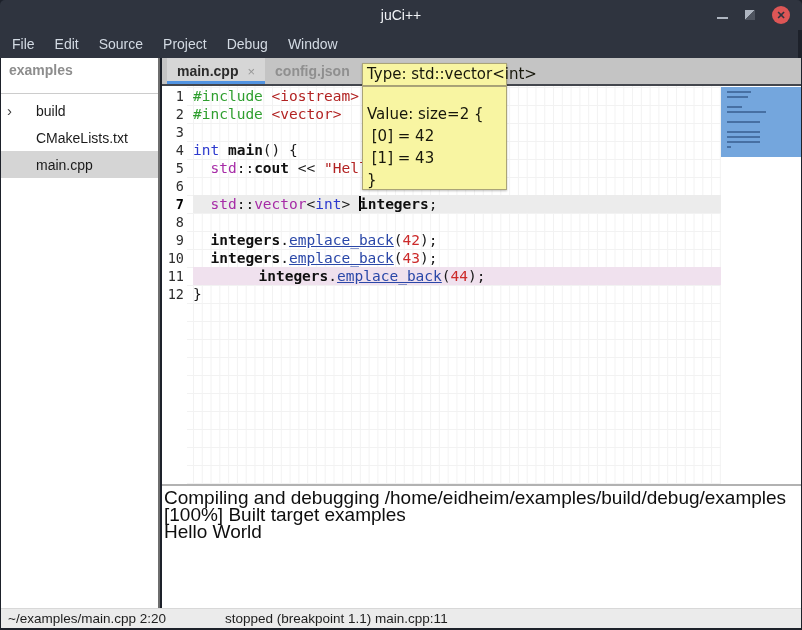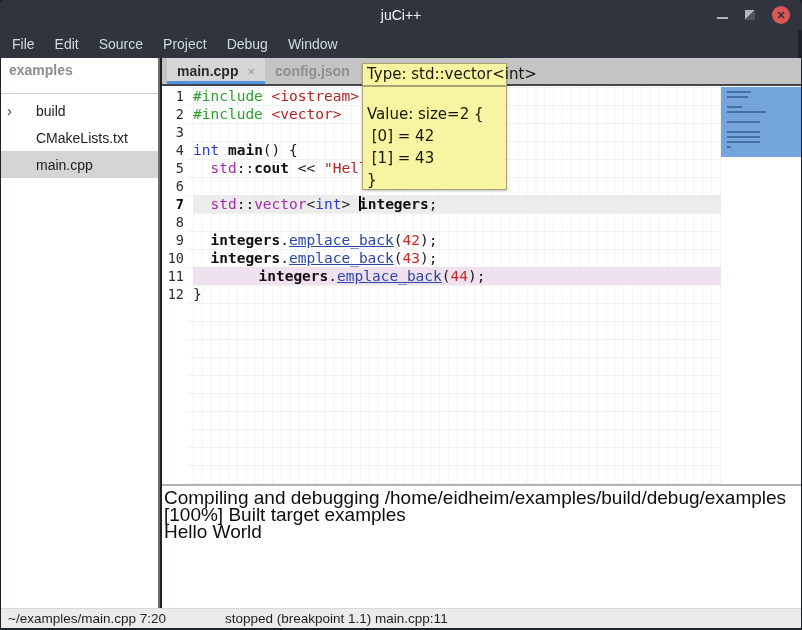--- a/index.html
+++ b/index.html
@@ -203,21 +203,21 @@
     <div class="splitter"></div>
 
     <div class="terminal">
         <div class="term-line">Compiling and debugging /home/eidheim/examples/build/debug/examples</div>
         <div class="term-line">[100%] Built target examples</div>
         <div class="term-line">Hello World</div>
       </div>
   </div>
 
   <div class="statusbar">
-    <div class="status-left">~/examples/main.cpp 7:20</div>
+    <div class="status-left">~/examples/main.cpp 2:20</div>
     <div class="status-center">stopped (breakpoint 1.1) main.cpp:11</div>
   </div>
 
   <div class="tt tt1">Type: std::vector&lt;int&gt;</div>
   <div class="tt tt2">
       <div class="tt-line">Value: size=2 {</div>
       <div class="tt-line"> [0] = 42</div>
       <div class="tt-line"> [1] = 43</div>
       <div class="tt-line">}</div>
     </div>

